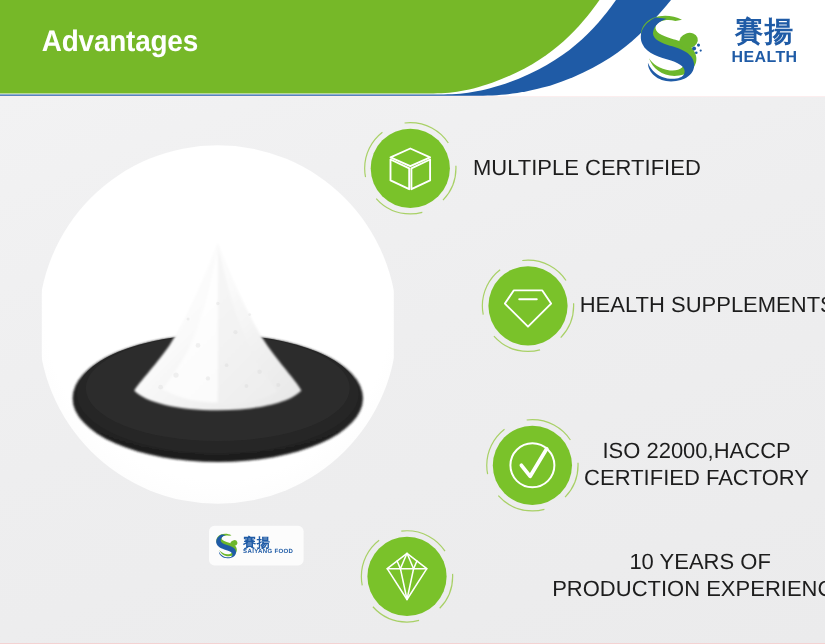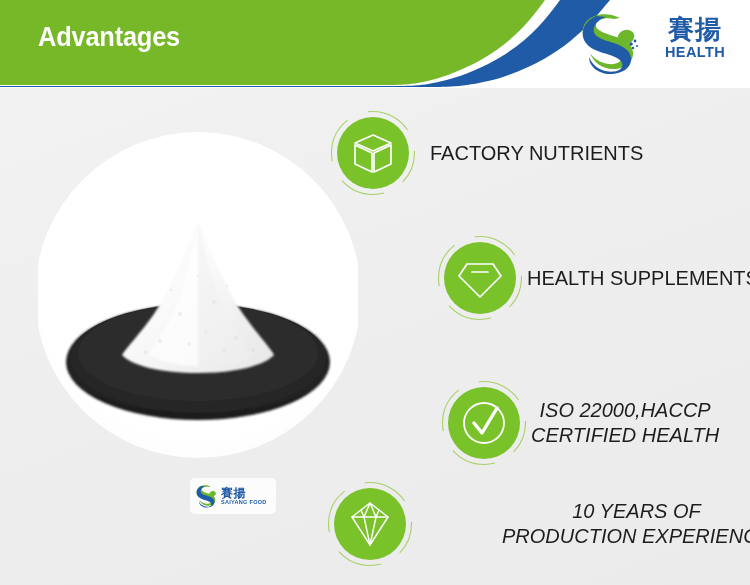--- a/index.html
+++ b/index.html
@@ -73,21 +73,21 @@
   
   .feature { position:absolute; }
   .badge { position:absolute; left:0; top:0; width:86px; height:86px; }
   .badge svg { position:absolute; left:0; top:0; }
   .feat-text {
     position:absolute; top:0; height:86px;
     display:flex; flex-direction:column; justify-content:center;
     color:#1d1d1d; font-size:20px; line-height:25px;
     white-space:nowrap;
   }
-  .feat-text.center { text-align:center;font-style:italic; }
+  .feat-text.center { text-align:center; }
   .feat-text.left { text-align:left; }
 
   #feature-1 { left:330px; top:110px; }
   #feature-1 .feat-text { left:100px; }
   #feature-2 { left:437px; top:235px; }
   #feature-2 .feat-text { left:90px; }
   #feature-3 { left:441px; top:380px; }
   #feature-3 .feat-text { left:90px; }
   #feature-4 { left:327px; top:481px; }
   #feature-4 .feat-text { left:175px; }
@@ -217,21 +217,21 @@
         <circle cx="43" cy="43" r="41.5" fill="none" stroke="#9ccb4f" stroke-width="1.1" stroke-dasharray="46 22" stroke-dashoffset="14" opacity="0.85"></circle>
         <circle cx="43" cy="43" r="36" fill="#7ac22a"></circle>
         <g fill="none" stroke="#ffffff" stroke-width="1.7" stroke-linejoin="round" stroke-linecap="round">
           <path d="M43,25 L61,33 L43,41 L25,33 Z"></path>
           <path d="M25,35 L25,54 L42,62 L42,43 Z"></path>
           <path d="M61,35 L61,54 L44,62 L44,43 Z"></path>
         </g>
       </svg>
     </div>
     <div class="feat-text left">
-      <span>FACTORY NUTRIENTS</span>
+      <span>MULTIPLE CERTIFIED</span>
     </div>
   </div>
 
   <div class="feature" id="feature-2">
     <div class="badge">
       <svg width="86" height="86" viewBox="0 0 86 86">
         <circle cx="43" cy="43" r="41.5" fill="none" stroke="#9ccb4f" stroke-width="1.1" stroke-dasharray="46 22" stroke-dashoffset="14" opacity="0.85"></circle>
         <circle cx="43" cy="43" r="36" fill="#7ac22a"></circle>
         <g fill="none" stroke="#ffffff" stroke-width="1.7" stroke-linejoin="round" stroke-linecap="round">
           <path d="M30,29 L56,29 L64,41 L43,62 L22,41 Z"></path>
@@ -248,21 +248,21 @@
     <div class="badge">
       <svg width="86" height="86" viewBox="0 0 86 86">
         <circle cx="43" cy="43" r="41.5" fill="none" stroke="#9ccb4f" stroke-width="1.1" stroke-dasharray="46 22" stroke-dashoffset="14" opacity="0.85"></circle>
         <circle cx="43" cy="43" r="36" fill="#7ac22a"></circle>
         <circle cx="43" cy="43" r="20" fill="none" stroke="#ffffff" stroke-width="1.8"></circle>
         <path d="M33,43 L41,53 L56,28" fill="none" stroke="#ffffff" stroke-width="3.4" stroke-linecap="round" stroke-linejoin="round"></path>
       </svg>
     </div>
     <div class="feat-text center">
       <span>ISO 22000,HACCP</span>
-      <span>CERTIFIED HEALTH</span>
+      <span>CERTIFIED FACTORY</span>
     </div>
   </div>
 
   <div class="feature" id="feature-4">
     <div class="badge">
       <svg width="86" height="86" viewBox="0 0 86 86">
         <circle cx="43" cy="43" r="41.5" fill="none" stroke="#9ccb4f" stroke-width="1.1" stroke-dasharray="46 22" stroke-dashoffset="14" opacity="0.85"></circle>
         <circle cx="43" cy="43" r="36" fill="#7ac22a"></circle>
         <g fill="none" stroke="#ffffff" stroke-width="1.4" stroke-linejoin="round" stroke-linecap="round">
           <path d="M25,36 L43,22 L61,36 L43,64 Z"></path>

